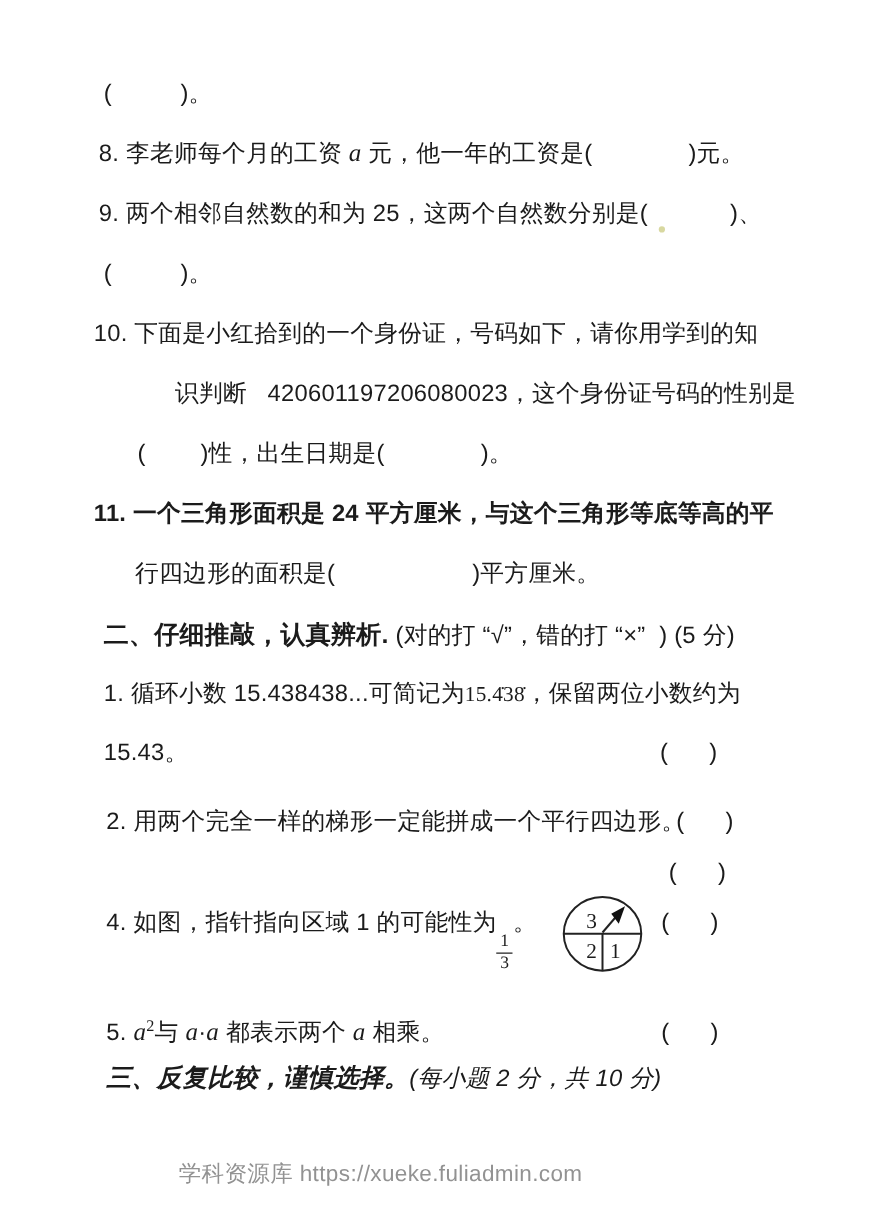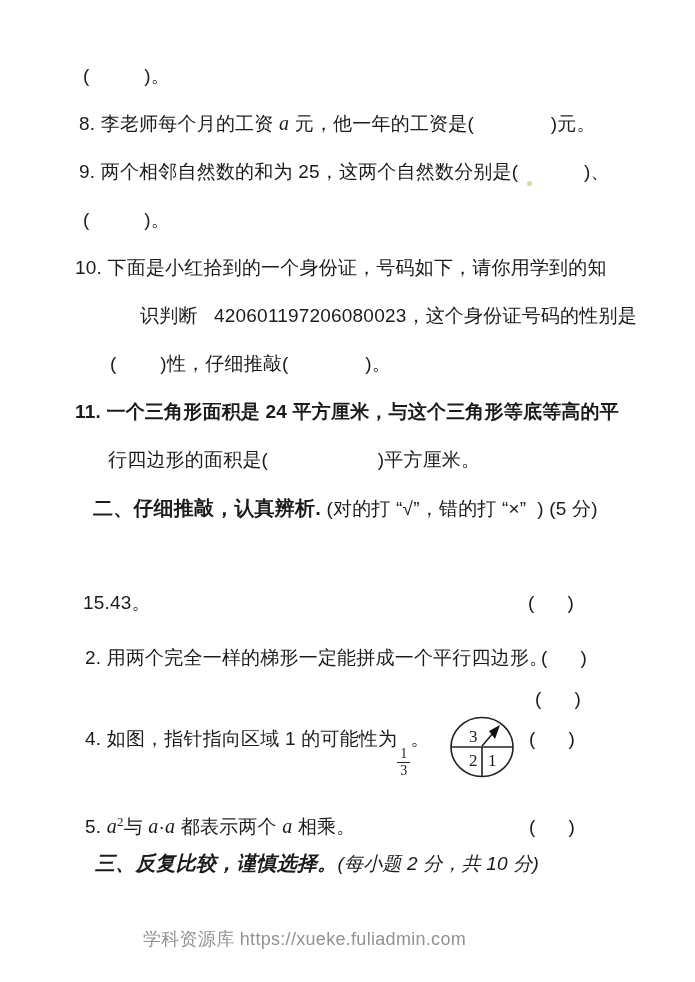--- a/index.html
+++ b/index.html
@@ -11,21 +11,21 @@
     color:#1b1b1b;
     overflow:hidden;
   }
   .line{
     position:absolute;
     white-space:pre;
     font-size:19px;
     line-height:27px;
     letter-spacing:0.2px;
   }
-  .bold{font-weight:700;font-size:20px;margin-left:10px;}
+  .bold{font-weight:700;font-size:20px;}
   .var{
     font-family:"Liberation Serif",serif;
     font-style:italic;
     font-size:20px;
   }
   .sup{
     font-size:13px;
     position:relative;
     top:-7px;
     font-family:"Liberation Serif",serif;
@@ -79,27 +79,28 @@
   <div class="line" style="left:83px;top:62px;">(          )。</div>
 
   <div class="line" style="left:79px;top:110px;"><span>8. 李老师每个月的工资 </span><span class="var">a</span><span> 元，他一年的工资是(              )元。</span></div>
 
   <div class="line" style="left:79px;top:158px;"><span>9. 两个相邻自然数的和为 25，这两个自然数分别是(</span><span>            )、</span></div>
   <div class="stray-dot" style="left:527px;top:181px;"></div>
   <div class="line" style="left:83px;top:206px;">(          )。</div>
 
   <div class="line" style="left:75px;top:254px;">10. 下面是小红拾到的一个身份证，号码如下，请你用学到的知</div>
   <div class="line" style="left:108px;top:302px;margin-left:32px;"><span>识判断   </span><span>420601197206080023</span><span>，这个身份证号码的性别是</span></div>
-  <div class="line" style="left:110px;top:350px;">(        )性，仔细推敲(              )。</div>
+  <div class="line" style="left:110px;top:350px;">(        )性，出生日期是(              )。</div>
 
   <div class="line" style="left:75px;top:398px;font-weight:bold;">11. 一个三角形面积是 24 平方厘米，与这个三角形等底等高的平</div>
   <div class="line" style="left:108px;top:446px;">行四边形的面积是(                    )平方厘米。</div>
 
   <div class="line" style="left:83px;top:495px;"><span class="bold">二、仔细推敲，认真辨析.</span><span> (对的打 “√”，错的打 “×”  ) (5 分)</span></div>
 
+  <div class="line" style="left:83px;top:542px;"><span>1. 循环小数 15.438438...可简记为</span><span class="serifnum">15.4̇38̇</span><span>，保留两位小数约为</span></div>
   <div class="line" style="left:83px;top:589px;">15.43。</div>
   <div class="line" style="left:528px;top:589px;">(      )</div>
 
   <div class="line" style="left:85px;top:644px;">2. 用两个完全一样的梯形一定能拼成一个平行四边形。</div>
   <div class="line" style="left:541px;top:644px;">(      )</div>
 
   <div class="line" style="left:535px;top:685px;">(      )</div>
 
   <div class="line" style="left:85px;top:725px;"><span>4. 如图，指针指向区域 1 的可能性为</span><span class="frac"><span class="fn">1</span><span class="fd">3</span></span><span>。</span></div>
   <div class="line" style="left:529px;top:725px;">(      )</div>

